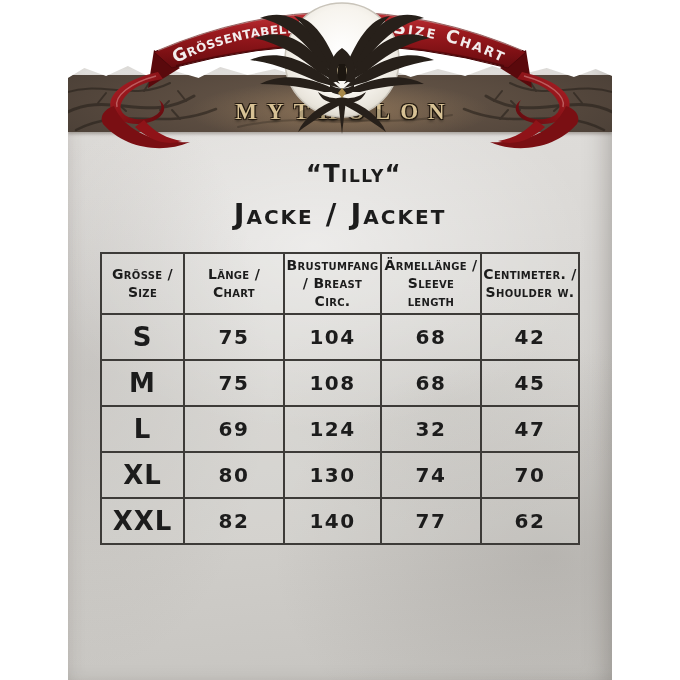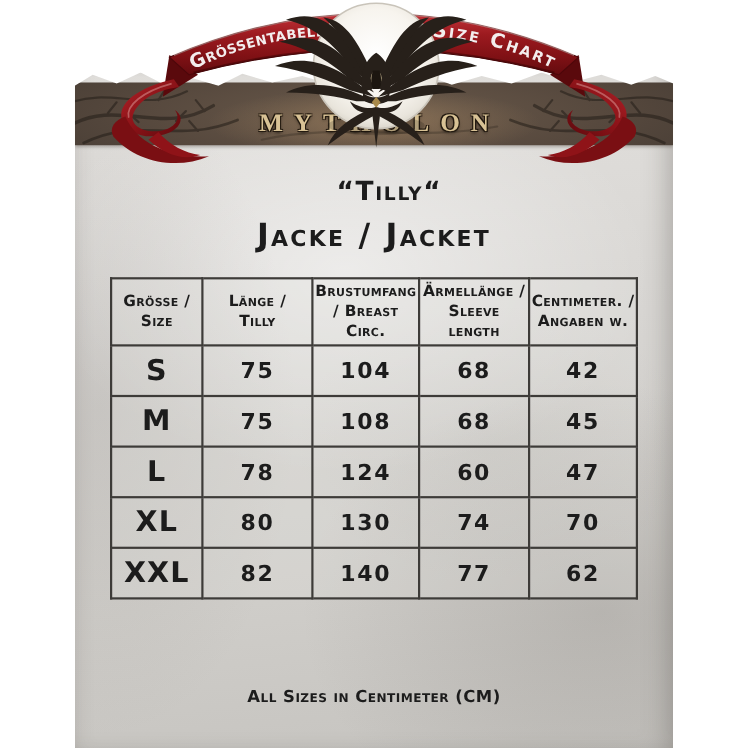--- a/index.html
+++ b/index.html
@@ -119,77 +119,76 @@
           <col class="c4">
         </colgroup>
       <thead>
         <tr>
           <th>
             <span>Grösse /</span>
             <span>Size</span>
             </th>
           <th>
             <span>Länge /</span>
-            <span>Tilly</span>
+            <span>Chart</span>
             </th>
           <th>
             <span>Brustumfang</span>
             <span>/ Breast Circ.</span>
             </th>
           <th>
             <span>Ärmellänge /</span>
             <span>Sleeve length</span>
             </th>
           <th>
             <span>Centimeter. /</span>
-            <span>Angaben w.</span>
+            <span>Shoulder w.</span>
             </th>
         </tr>
       </thead>
       <tbody>
         <tr>
           <td class="size-cell">S</td>
           <td class="num-cell">75</td>
           <td class="num-cell">104</td>
           <td class="num-cell">68</td>
           <td class="num-cell">42</td>
         </tr>
         <tr>
           <td class="size-cell">M</td>
           <td class="num-cell">75</td>
           <td class="num-cell">108</td>
           <td class="num-cell">68</td>
           <td class="num-cell">45</td>
         </tr>
         <tr>
           <td class="size-cell">L</td>
-          <td class="num-cell">78</td>
+          <td class="num-cell">69</td>
           <td class="num-cell">124</td>
-          <td class="num-cell">60</td>
+          <td class="num-cell">32</td>
           <td class="num-cell">47</td>
         </tr>
         <tr>
           <td class="size-cell">XL</td>
           <td class="num-cell">80</td>
           <td class="num-cell">130</td>
           <td class="num-cell">74</td>
           <td class="num-cell">70</td>
         </tr>
         <tr>
           <td class="size-cell">XXL</td>
           <td class="num-cell">82</td>
           <td class="num-cell">140</td>
           <td class="num-cell">77</td>
           <td class="num-cell">62</td>
         </tr>
       </tbody>
     </table>
 
     <div class="footer-note">
-      <div>All Sizes in Centimeter (CM)</div>
     </div>
   </div>
 
   <svg class="header-art" viewBox="0 0 680 250">
     <defs>
       <linearGradient id="ribbonGrad" x1="0" y1="0" x2="0" y2="1">
         <stop offset="0%" stop-color="#c2343a"></stop>
         <stop offset="35%" stop-color="#9c1a1f"></stop>
         <stop offset="70%" stop-color="#801115"></stop>
         <stop offset="100%" stop-color="#640b0f"></stop>

